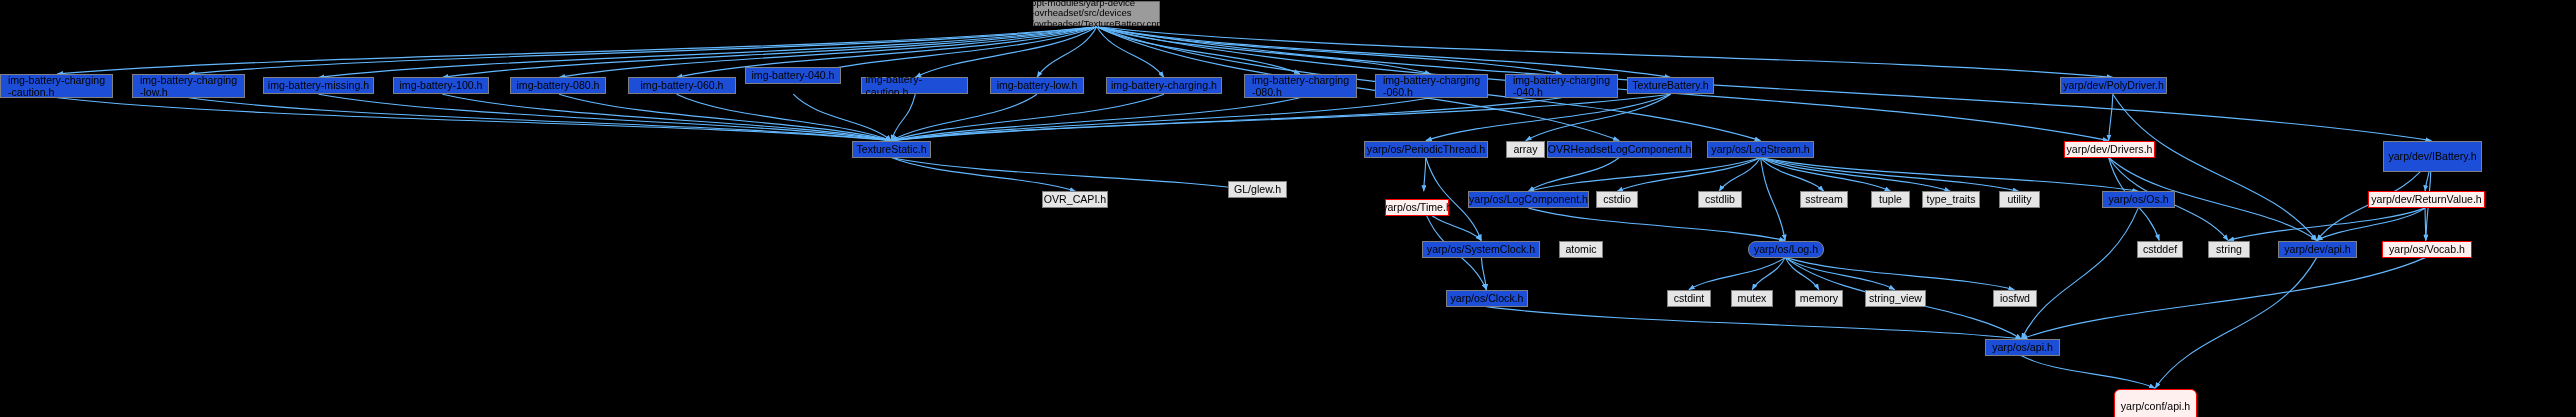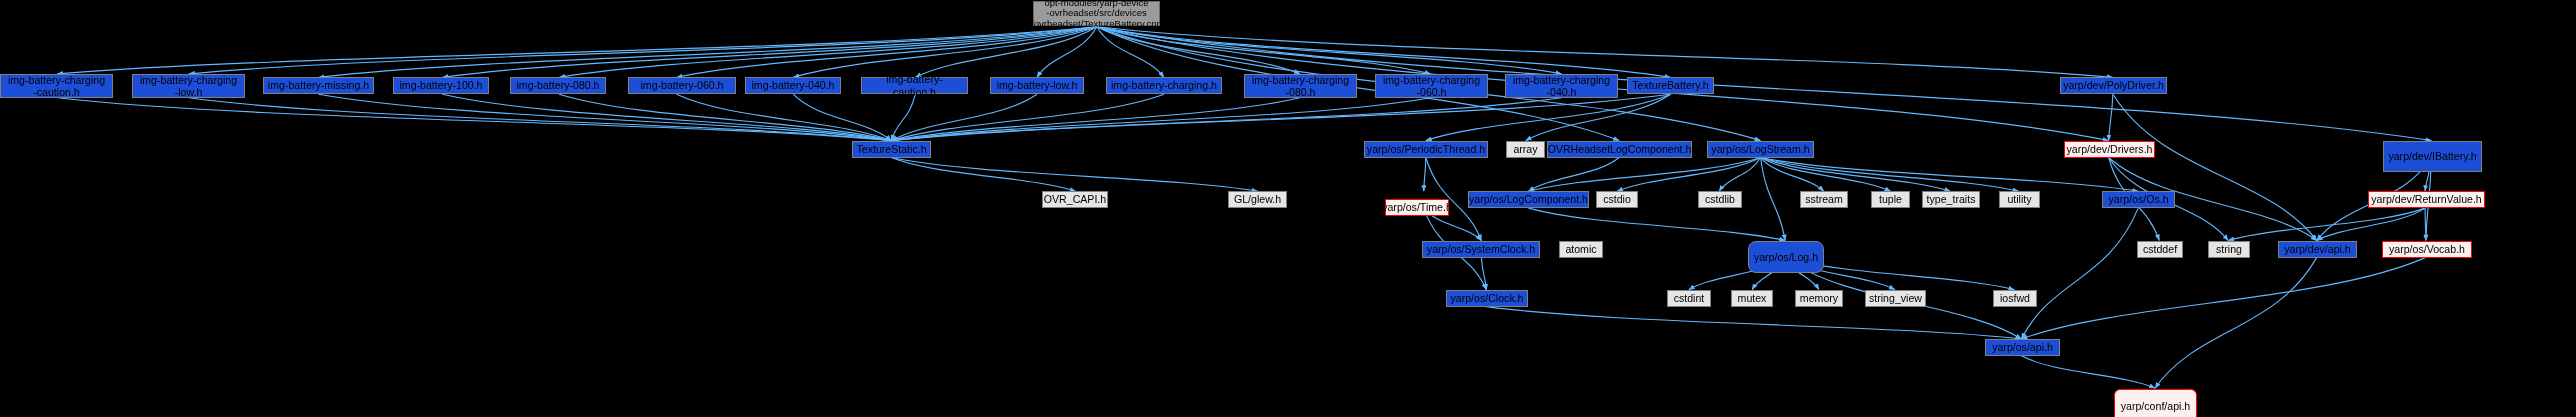--- a/index.html
+++ b/index.html
@@ -22,21 +22,20 @@
     width: 2576px;
     height: 417px;
     pointer-events: none;
   }
   .node {
     position: absolute;
     box-sizing: border-box;
     display: flex;
     align-items: center;
     justify-content: center;
-    text-align: center;
     font-size: 10.6px;
     line-height: 1.15;
     color: #000000;
     border: 0.7px solid #000000;
     white-space: pre-line;
     padding: 0.7px 3.5px;
     z-index: 5;
   }
   
   .n-root {
@@ -153,54 +152,54 @@
 -ovrheadset/src/devices
 /ovrheadset/TextureBattery.cpp</div>
       <div class="node n-hdr" style="left: 0px; top: 74px; width: 113px; height: 24px;">img-battery-charging
 -caution.h</div>
       <div class="node n-hdr" style="left: 132px; top: 74px; width: 113px; height: 24px;">img-battery-charging
 -low.h</div>
       <div class="node n-hdr" style="left: 263px; top: 77px; width: 111px; height: 17px;">img-battery-missing.h</div>
       <div class="node n-hdr" style="left: 393px; top: 77px; width: 96px; height: 17px;">img-battery-100.h</div>
       <div class="node n-hdr" style="left: 510px; top: 77px; width: 96px; height: 17px;">img-battery-080.h</div>
       <div class="node n-hdr" style="left: 628px; top: 77px; width: 108px; height: 17px;">img-battery-060.h</div>
-      <div class="node n-hdr" style="left: 745px; top: 77px; width: 96px; height: 17px;">img-battery-040.h</div>
+      <div class="node n-hdr" style="left: 745px; top: 67px; width: 96px; height: 17px;">img-battery-040.h</div>
       <div class="node n-hdr" style="left: 861px; top: 77px; width: 107px; height: 17px;">img-battery-caution.h</div>
       <div class="node n-hdr" style="left: 990px; top: 77px; width: 94px; height: 17px;">img-battery-low.h</div>
       <div class="node n-hdr" style="left: 1106px; top: 77px; width: 116px; height: 17px;">img-battery-charging.h</div>
       <div class="node n-hdr" style="left: 1244px; top: 74px; width: 113px; height: 24px;">img-battery-charging
 -080.h</div>
       <div class="node n-hdr" style="left: 1375px; top: 74px; width: 113px; height: 24px;">img-battery-charging
 -060.h</div>
       <div class="node n-hdr" style="left: 1505px; top: 74px; width: 113px; height: 24px;">img-battery-charging
 -040.h</div>
       <div class="node n-hdr" style="left: 1627px; top: 77px; width: 87px; height: 17px;">TextureBattery.h</div>
       <div class="node n-hdr" style="left: 2060px; top: 77px; width: 107px; height: 17px;">yarp/dev/PolyDriver.h</div>
       <div class="node n-hdr" style="left: 852px; top: 141px; width: 79px; height: 17px;">TextureStatic.h</div>
       <div class="node n-hdr" style="left: 1364px; top: 141px; width: 124px; height: 17px;">yarp/os/PeriodicThread.h</div>
       <div class="node n-sys" style="left: 1506px; top: 141px; width: 39px; height: 17px;">array</div>
       <div class="node n-hdr" style="left: 1547px; top: 141px; width: 145px; height: 17px;">OVRHeadsetLogComponent.h</div>
       <div class="node n-hdr" style="left: 1707px; top: 141px; width: 107px; height: 17px;">yarp/os/LogStream.h</div>
       <div class="node n-red" style="left: 2064px; top: 141px; width: 91px; height: 17px;">yarp/dev/Drivers.h</div>
       <div class="node n-hdr" style="left: 2383px; top: 141px; width: 99px; height: 31px;">yarp/dev/IBattery.h</div>
       <div class="node n-sys" style="left: 1042px; top: 191px; width: 66px; height: 17px;">OVR_CAPI.h</div>
-      <div class="node n-sys" style="left: 1228px; top: 191px; width: 59px; height: 17px;">GL/glew.h</div>
+      <div class="node n-sys" style="left: 1228px; top: 181px; width: 59px; height: 17px;">GL/glew.h</div>
       <div class="node n-red" style="left: 1385px; top: 199px; width: 64px; height: 17px;">yarp/os/Time.h</div>
       <div class="node n-hdr" style="left: 1468px; top: 191px; width: 121px; height: 17px;">yarp/os/LogComponent.h</div>
       <div class="node n-sys" style="left: 1596px; top: 191px; width: 42px; height: 17px;">cstdio</div>
       <div class="node n-sys" style="left: 1698px; top: 191px; width: 44px; height: 17px;">cstdlib</div>
       <div class="node n-sys" style="left: 1800px; top: 191px; width: 48px; height: 17px;">sstream</div>
       <div class="node n-sys" style="left: 1871px; top: 191px; width: 39px; height: 17px;">tuple</div>
       <div class="node n-sys" style="left: 1922px; top: 191px; width: 58px; height: 17px;">type_traits</div>
       <div class="node n-sys" style="left: 1999px; top: 191px; width: 41px; height: 17px;">utility</div>
       <div class="node n-hdr" style="left: 2102px; top: 191px; width: 73px; height: 17px;">yarp/os/Os.h</div>
       <div class="node n-red" style="left: 2368px; top: 191px; width: 117px; height: 17px;">yarp/dev/ReturnValue.h</div>
       <div class="node n-hdr" style="left: 1422px; top: 241px; width: 118px; height: 17px;">yarp/os/SystemClock.h</div>
       <div class="node n-sys" style="left: 1559px; top: 241px; width: 44px; height: 17px;">atomic</div>
-      <div class="node n-hdr" style="left: 1748px; top: 241px; width: 76px; height: 32px; border-radius: 8px;">yarp/os/Log.h</div>
+      <div class="node n-hdr" style="left: 1748px; top: 241px; width: 76px; height: 17px; border-radius: 8px;">yarp/os/Log.h</div>
       <div class="node n-sys" style="left: 2137px; top: 241px; width: 46px; height: 17px;">cstddef</div>
       <div class="node n-sys" style="left: 2208px; top: 241px; width: 42px; height: 17px;">string</div>
       <div class="node n-hdr" style="left: 2278px; top: 241px; width: 79px; height: 17px;">yarp/dev/api.h</div>
       <div class="node n-red" style="left: 2382px; top: 241px; width: 90px; height: 17px;">yarp/os/Vocab.h</div>
       <div class="node n-hdr" style="left: 1446px; top: 290px; width: 82px; height: 17px;">yarp/os/Clock.h</div>
       <div class="node n-sys" style="left: 1667px; top: 290px; width: 44px; height: 17px;">cstdint</div>
       <div class="node n-sys" style="left: 1731px; top: 290px; width: 42px; height: 17px;">mutex</div>
       <div class="node n-sys" style="left: 1795px; top: 290px; width: 48px; height: 17px;">memory</div>
       <div class="node n-sys" style="left: 1865px; top: 290px; width: 61px; height: 17px;">string_view</div>
       <div class="node n-sys" style="left: 1993px; top: 290px; width: 44px; height: 17px;">iosfwd</div>

